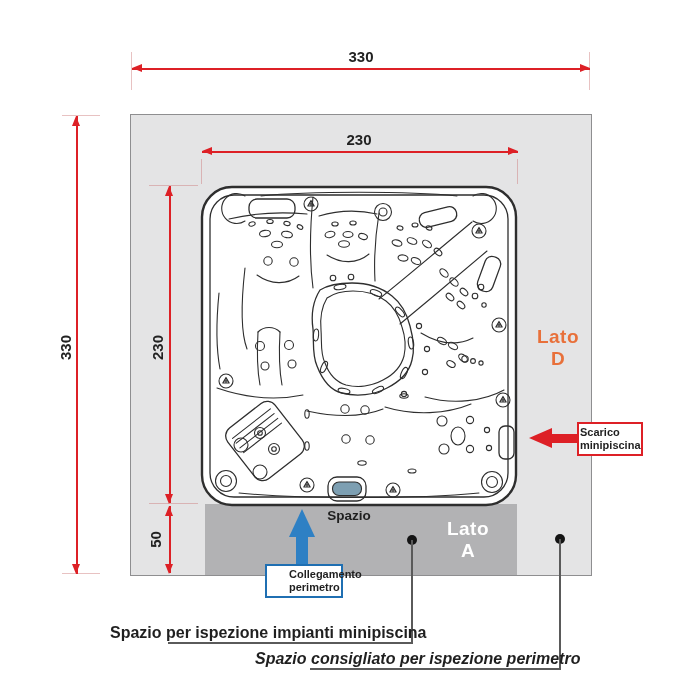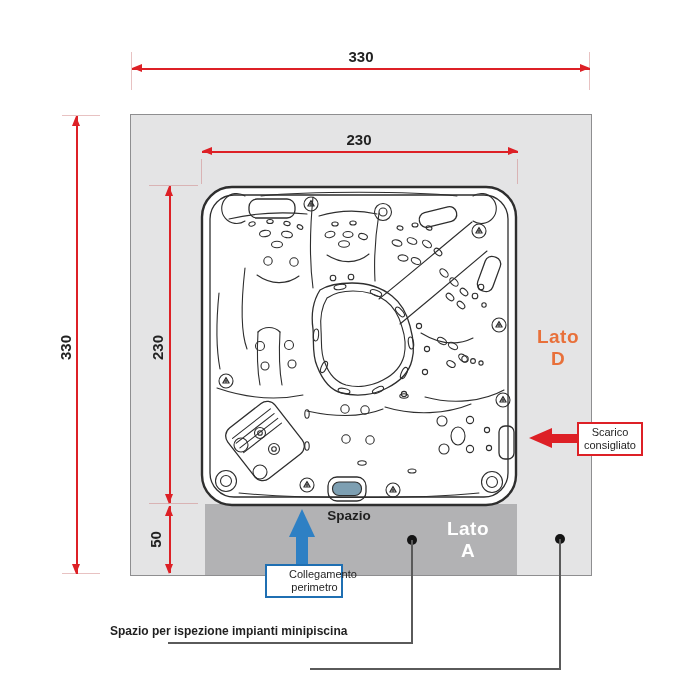--- a/index.html
+++ b/index.html
@@ -22,24 +22,24 @@
   .ah-left{border-top:4.5px solid transparent;border-bottom:4.5px solid transparent;border-right:10px solid var(--dim-red);}
   .ah-right{border-top:4.5px solid transparent;border-bottom:4.5px solid transparent;border-left:10px solid var(--dim-red);}
   .ah-up{border-left:4.5px solid transparent;border-right:4.5px solid transparent;border-bottom:10px solid var(--dim-red);}
   .ah-down{border-left:4.5px solid transparent;border-right:4.5px solid transparent;border-top:10px solid var(--dim-red);}
   .dimnum{font-size:15px;font-weight:bold;color:#222;text-align:center;}
   .rot{transform:rotate(-90deg);transform-origin:center;}
   
   .sideword{font-size:19px;font-weight:bold;text-align:center;line-height:22px;letter-spacing:.5px;}
   #lato-d{color:var(--accent-orange);}
   #lato-a{color:#fff;}
-  .cbox{background:#fff;box-sizing:border-box;font-weight:normal;font-size:11px;line-height:13px;text-align:center;padding:2px 1px;}
+  .cbox{background:#fff;box-sizing:border-box;font-weight:bold;font-size:11px;line-height:13px;padding:2px 1px;}
   #drain-box{border:2px solid var(--dim-red);}
   #electric-box{border:2px solid var(--blue-border);padding-left:22px;}
-  .note{font-size:12px;font-weight:bold;text-align:left;white-space:nowrap;}
+  .note{font-size:16px;font-weight:bold;text-align:left;white-space:nowrap;}
   .note.it{font-style:italic;}
   .leader{background:var(--leader-gray);}
   .dot{width:10px;height:10px;border-radius:50%;background:#141414;}
   #display-label{font-size:13.5px;font-weight:bold;text-align:center;}
   
   .ln{fill:none;stroke:var(--line-art);stroke-width:1.1;stroke-linecap:round;stroke-linejoin:round;}
   .thick{stroke-width:2.4;fill:#fff;}
   .mid{stroke-width:1.3;}
   .screen{fill:var(--display-fill);}
 </style>
@@ -273,34 +273,35 @@
   </div>
   <div id="lato-a" class="abs sideword" style="left:426px;top:502px;width:80px">
     <div>Lato</div>
     <div>A</div>
   </div>
 
   <div class="abs" style="left:527px;top:412px;width:0;height:0;border-top:10px solid transparent;border-bottom:10px solid transparent;border-right:23px solid var(--dim-red)"></div>
   <div class="abs" style="left:548px;top:418px;width:29px;height:9px;background:var(--dim-red)"></div>
   <div id="drain-box" class="abs cbox" style="left:575px;top:406px;width:66px">
     <div>Scarico</div>
-    <div>consigliato</div>
+    <div>minipiscina</div>
   </div>
 
   <div id="display-label" class="abs" style="left:318px;top:492px;width:58px">Spazio</div>
 
   <div class="abs" style="left:287px;top:493px;width:0;height:0;border-left:13px solid transparent;border-right:13px solid transparent;border-bottom:28px solid var(--accent-blue)"></div>
   <div class="abs" style="left:294px;top:519px;width:12px;height:30px;background:var(--accent-blue)"></div>
   <div id="electric-box" class="abs cbox" style="left:263px;top:548px;width:78px">
     <div>Collegamento</div>
     <div>perimetro</div>
   </div>
 
   <div class="abs dot" style="left:405px;top:519px"></div>
   <div class="abs leader" style="left:409px;top:524px;width:2px;height:104px"></div>
   <div class="abs leader" style="left:166px;top:626px;width:245px;height:2px"></div>
   <div class="abs note" style="left:108px;top:608px;width:300px">Spazio per ispezione impianti minipiscina</div>
 
   <div class="abs dot" style="left:553px;top:518px"></div>
   <div class="abs leader" style="left:557px;top:523px;width:2px;height:131px"></div>
   <div class="abs leader" style="left:308px;top:652px;width:251px;height:2px"></div>
+  <div class="abs note it" style="left:253px;top:634px;width:300px">Spazio consigliato per ispezione perimetro</div>
 
 </div>
 
 </body></html>

